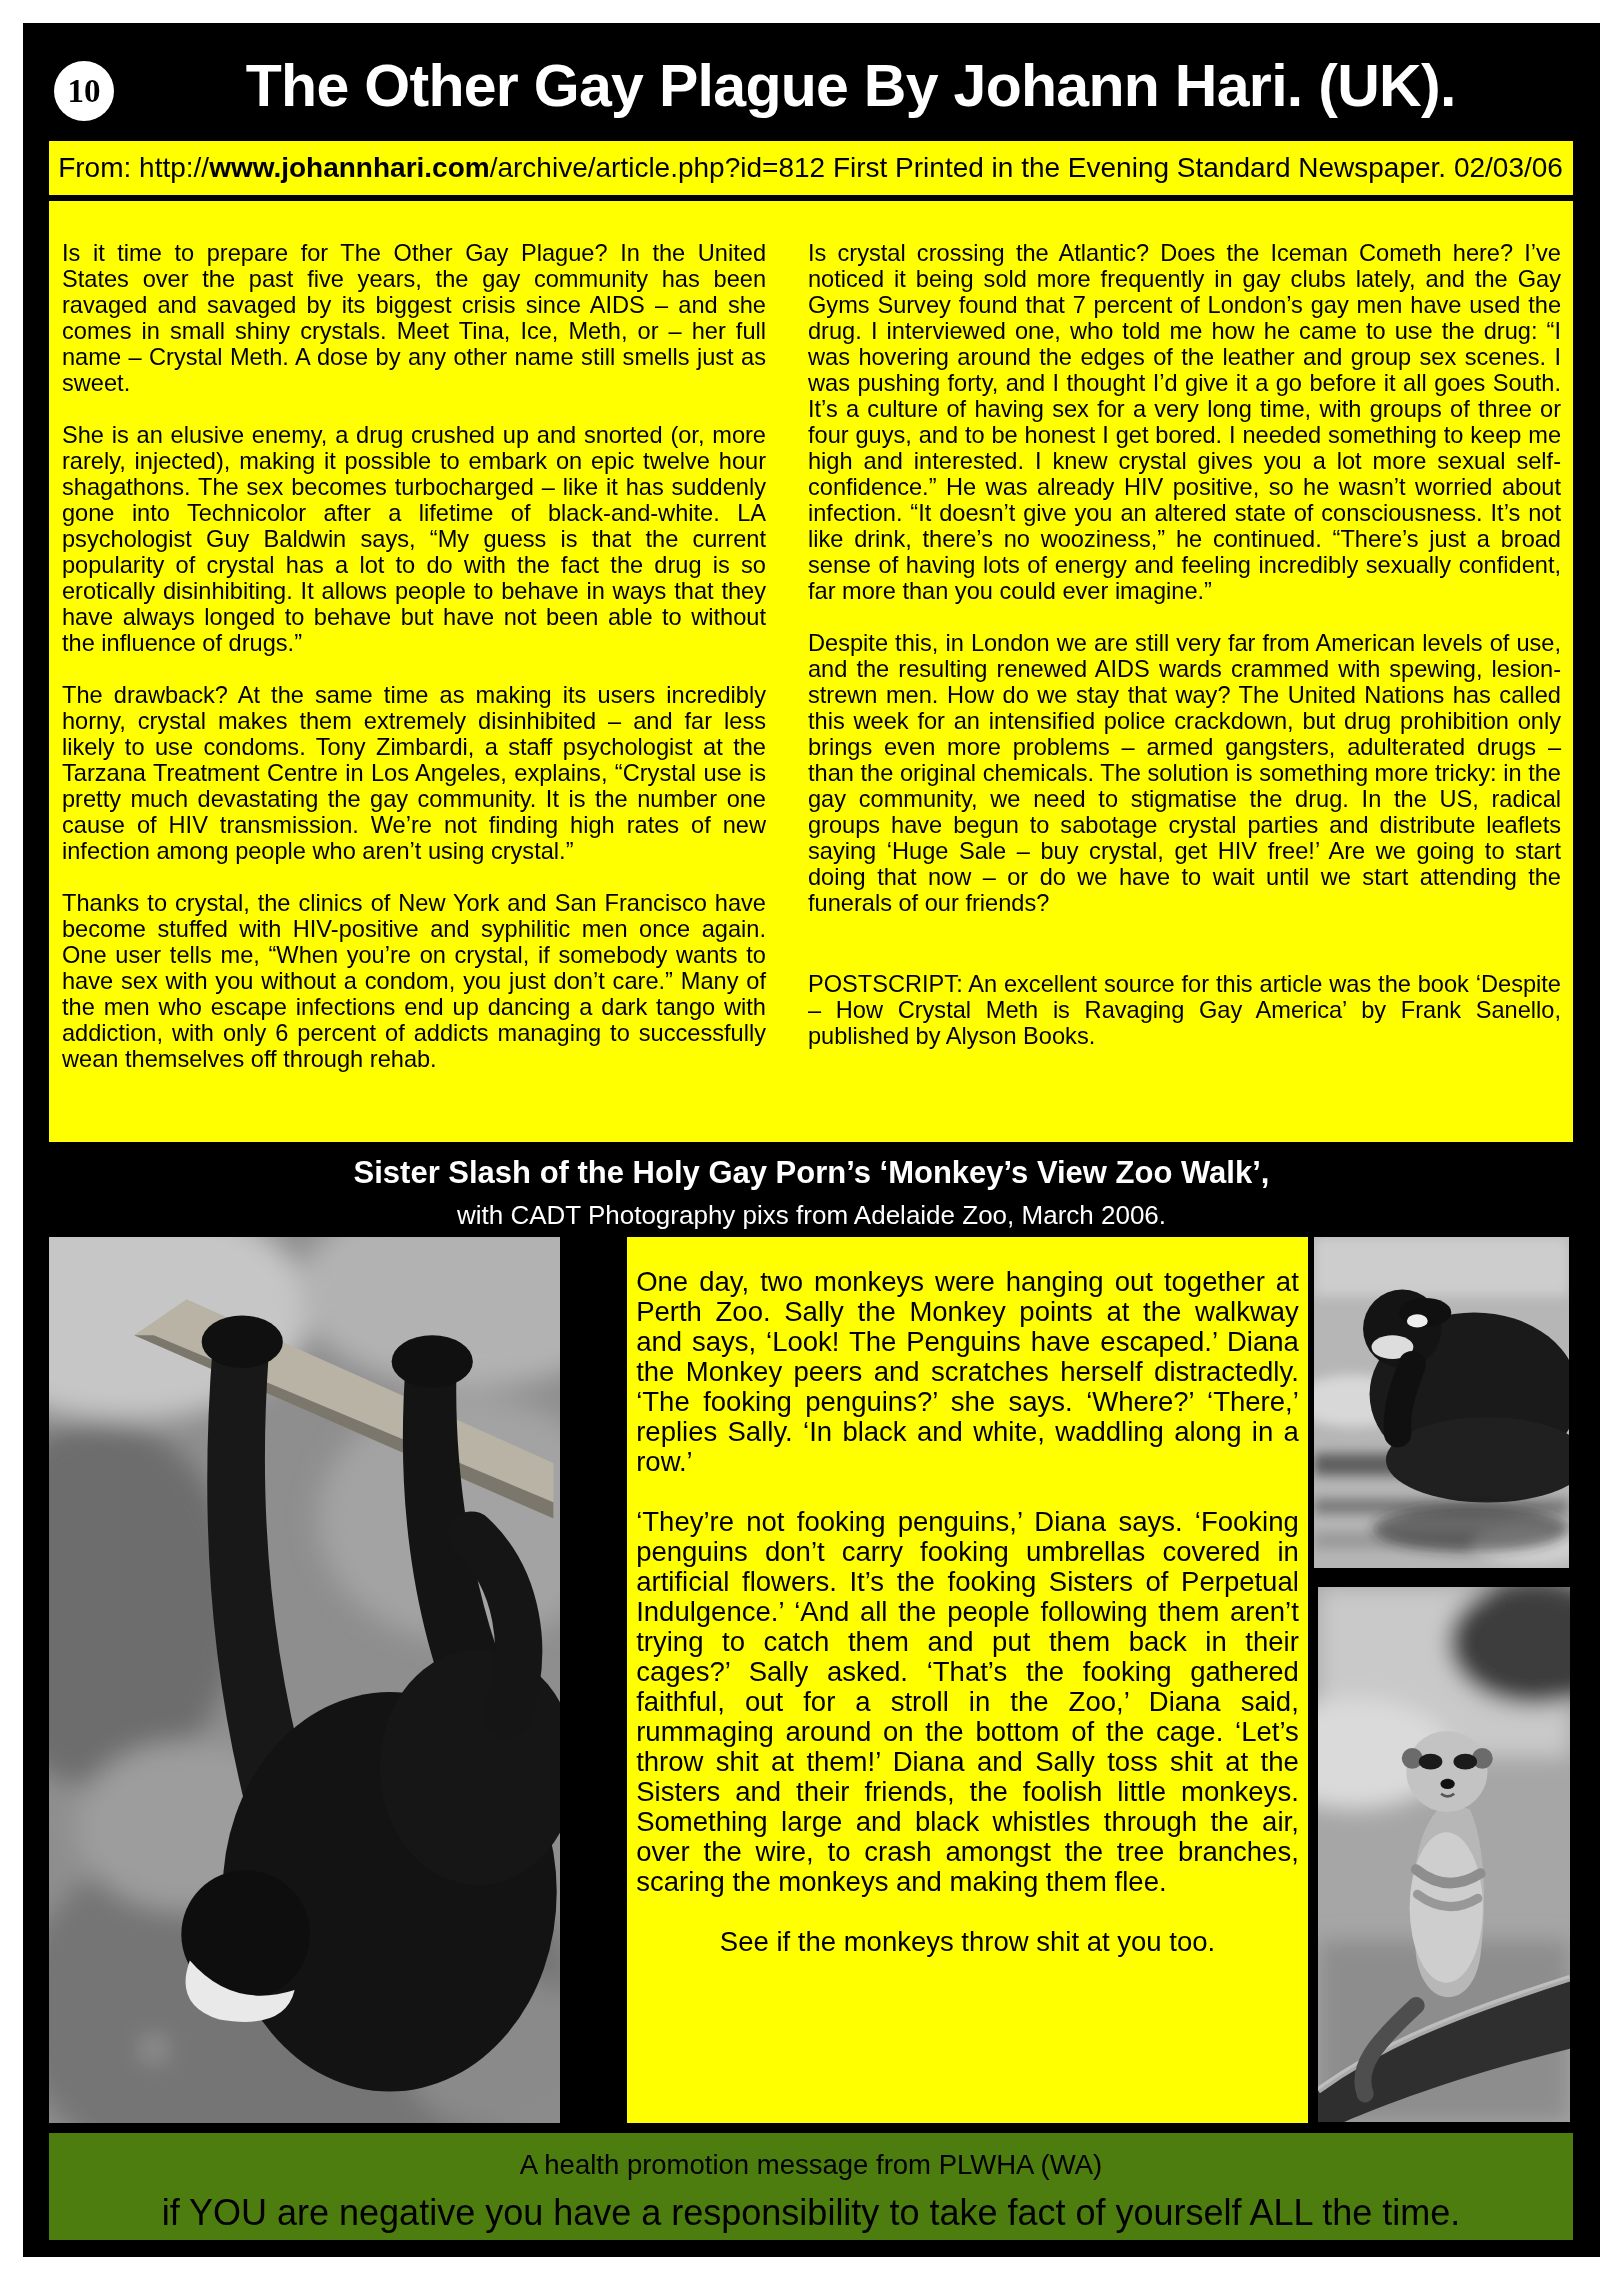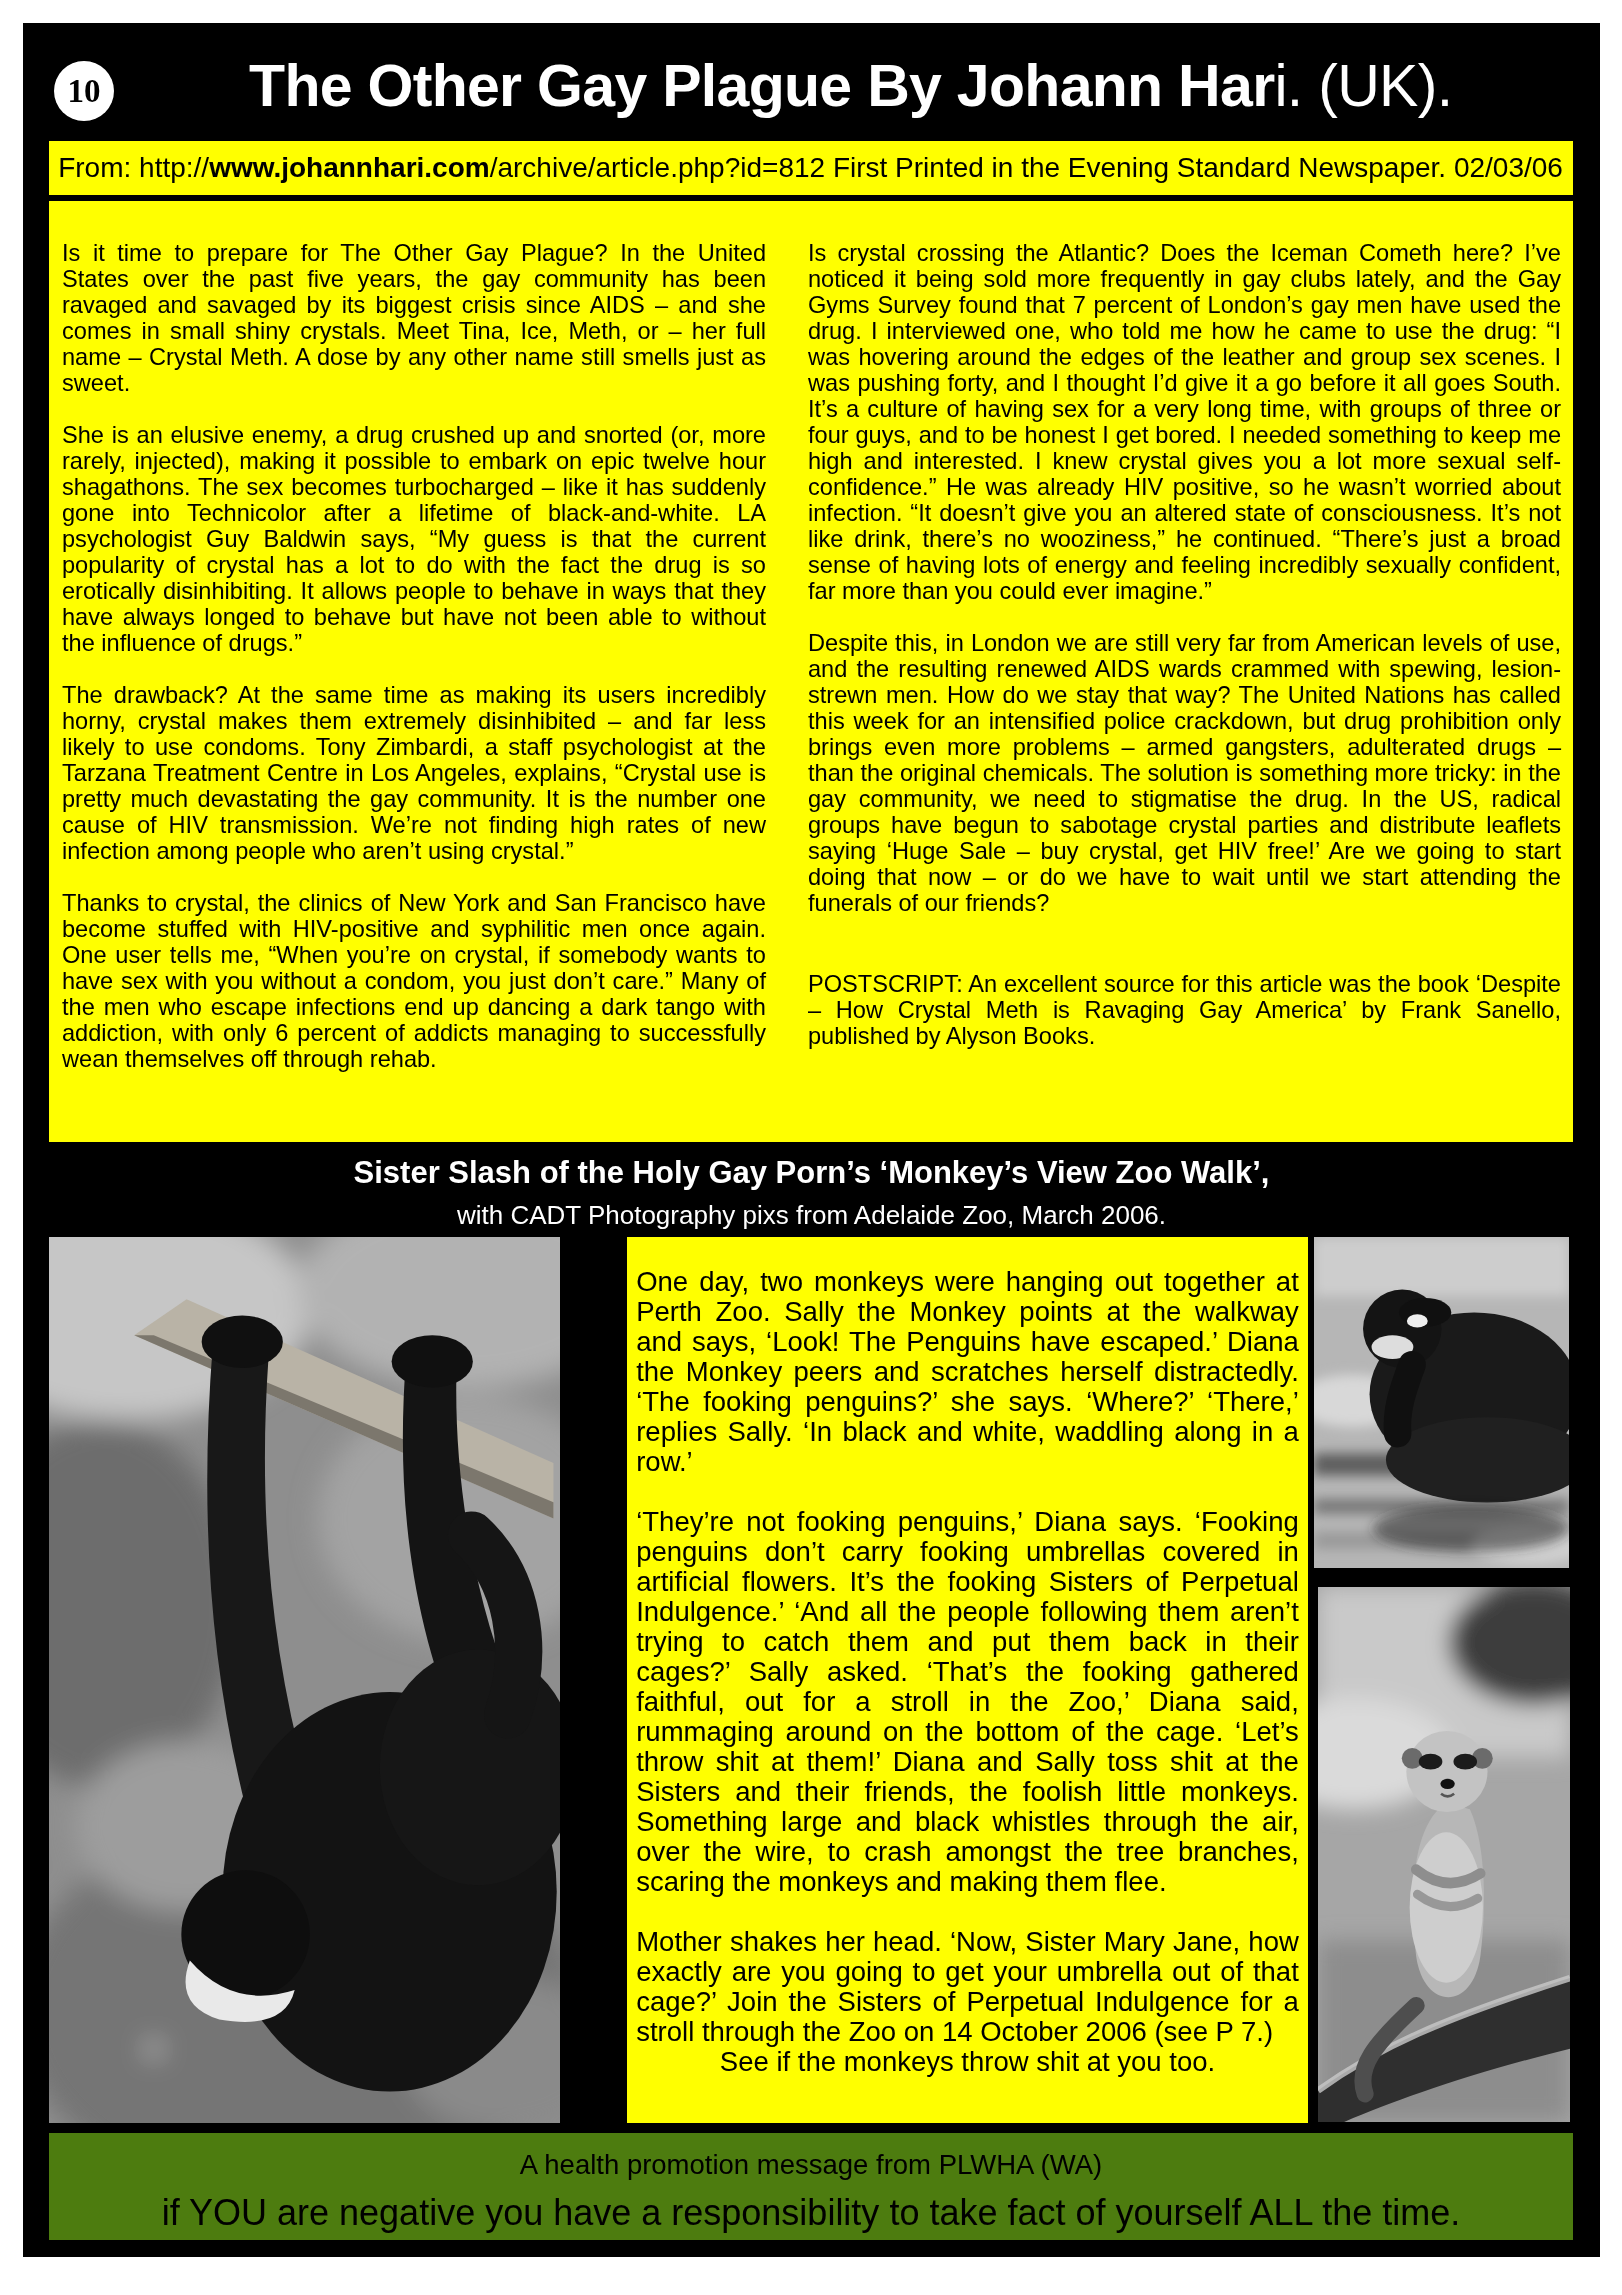--- a/index.html
+++ b/index.html
@@ -6,21 +6,21 @@
   .canvas{position:relative;width:1623px;height:2295px;background:#ffffff;
           font-family:"Liberation Sans",sans-serif;overflow:hidden;}
   .sheet{position:absolute;left:23px;top:23px;width:1577px;height:2234px;background:#000000;overflow:hidden;}
 
   
   .page-circle{position:absolute;left:31px;top:38px;width:60px;height:60px;border-radius:50%;
                background:#ffffff;display:flex;align-items:center;justify-content:center;}
   .page-circle span{font-family:"Liberation Serif",serif;font-weight:bold;font-size:33px;color:#000;}
   .masthead{position:absolute;left:98px;right:19.6px;top:29px;text-align:center;color:#ffffff;
             font-size:59px;font-weight:bold;white-space:nowrap;letter-spacing:-0.7px;}
-  .masthead .light{font-weight:normal;text-align:right;}
+  .masthead .light{font-weight:bold;text-align:right;}
 
   .from-bar{position:absolute;left:26px;top:118px;width:1524px;height:54px;background:#ffff00;
             font-size:28px;color:#000;line-height:54px;padding-left:9.2px;box-sizing:border-box;white-space:nowrap;overflow:hidden;}
   .from-bar b{font-weight:bold;}
 
   
   .content{position:absolute;left:26px;top:178px;width:1524px;height:941px;background:#ffff00;overflow:hidden;}
   .col{position:absolute;top:39px;color:#000;}
   .col-left{left:13px;width:704px;}
   .col-right{left:759px;width:753px;}
@@ -119,21 +119,20 @@
         <ellipse cx="655" cy="810" rx="150" ry="180" fill="#161616"></ellipse>
         <path d="M700,730 C735,630 715,520 645,455" stroke="#151515" stroke-width="72" fill="none" stroke-linecap="round"></path>
         <circle cx="300" cy="1065" r="98" fill="#0e0e0e"></circle>
         <path d="M215,1105 q65,75 160,45 q-15,62 -115,45 q-70,-22 -45,-90 z" fill="#e9e9e9"></path>
       </svg>
     </div>
 
     <div class="story-box">
       <p>One day, two monkeys were hanging out together at Perth Zoo. Sally the Monkey points at the walkway and says, ‘Look! The Penguins have escaped.’ Diana the Monkey peers and scratches herself distractedly. ‘The fooking penguins?’ she says. ‘Where?’ ‘There,’ replies Sally. ‘In black and white, waddling along in a row.’</p>
       <p>‘They’re not fooking penguins,’ Diana says. ‘Fooking penguins don’t carry fooking umbrellas covered in artificial flowers. It’s the fooking Sisters of Perpetual Indulgence.’ ‘And all the people following them aren’t trying to catch them and put them back in their cages?’ Sally asked. ‘That’s the fooking gathered faithful, out for a stroll in the Zoo,’ Diana said, rummaging around on the bottom of the cage. ‘Let’s throw shit at them!’ Diana and Sally toss shit at the Sisters and their friends, the foolish little monkeys. Something large and black whistles through the air, over the wire, to crash amongst the tree branches, scaring the monkeys and making them flee.</p>
-      <p style="margin-bottom:0">Mother shakes her head. ‘Now, Sister Mary Jane, how exactly are you going to get your umbrella out of that cage?’ Join the Sisters of Perpetual Indulgence for a stroll through the Zoo on 14 October 2006 (see P 7.)</p>
       <p class="closing">See if the monkeys throw shit at you too.</p>
     </div>
 
     <div class="photo photo-topright">
       <svg viewBox="0 0 390 505" preserveAspectRatio="none">
         <defs>
             <filter id="b2" x="-30%" y="-30%" width="160%" height="160%">
               <feGaussianBlur stdDeviation="9"></feGaussianBlur>
             </filter>
           </defs>

